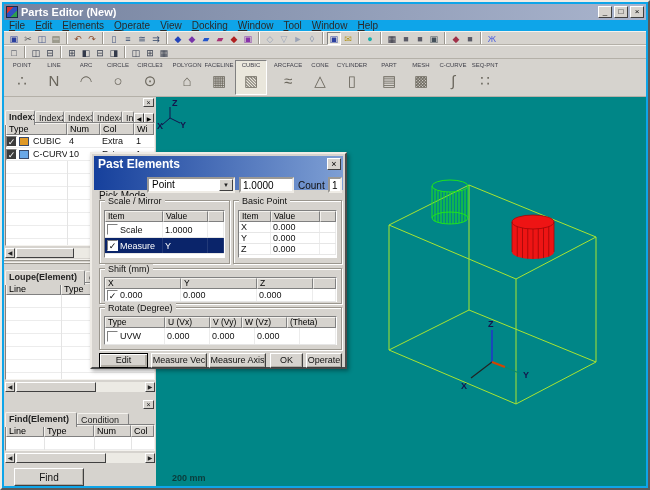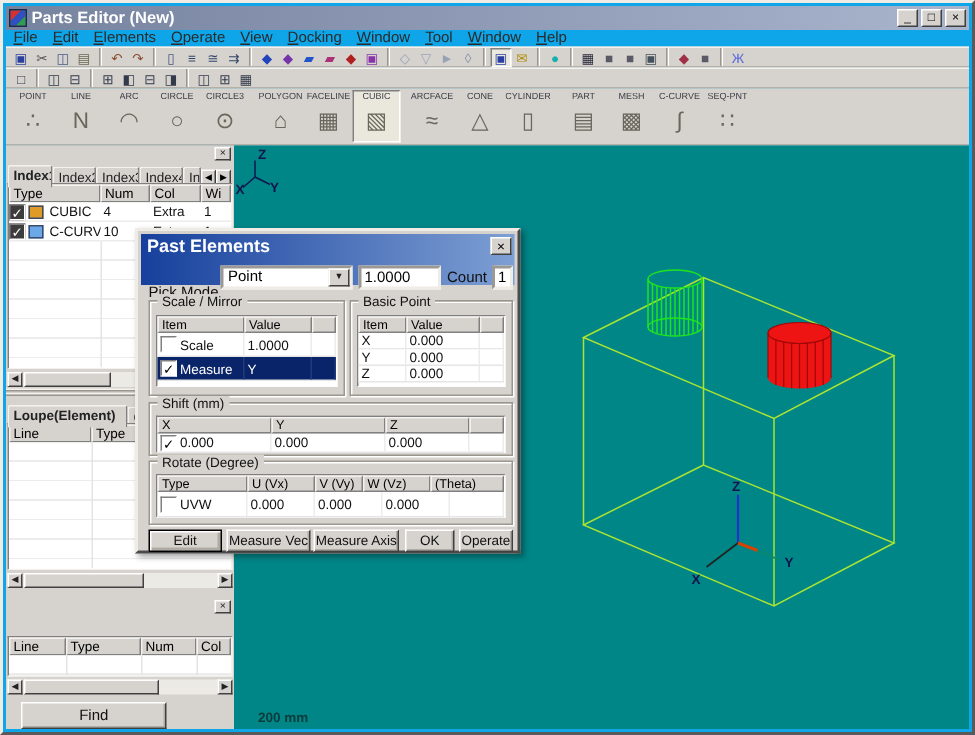--- a/index.html
+++ b/index.html
@@ -323,40 +323,43 @@
         <div class="hscroll" style="top:116px">
           <span class="sbtn">◀</span>
           <span class="sthumb" style="width:80px"></span>
           <span class="sspace"></span>
           <span class="sbtn">▶</span>
         </div>
       </div>
 
       <div class="section" style="top:303px;height:92px">
         <span class="cornerbtn" style="top:0">×</span>
+        <div class="tabsrow" style="top:9px">
+          <span class="tab active" style="width:72px">Find(Element)</span><span class="tab" style="width:52px">Condition</span>
+        </div>
         <div class="gridwrap" style="top:24px;height:27px">
           <div class="ghead">
             <span class="hc" style="width:38px">Line</span>
             <span class="hc" style="width:50px">Type</span>
             <span class="hc" style="width:37px">Num</span>
             <span class="hc" style="flex:1">Col</span>
           </div>
           <div class="gbody" style="height:13px">
             <i class="vline" style="left:38px"></i>
               <i class="vline" style="left:88px"></i>
               <i class="vline" style="left:125px"></i>
           </div>
         </div>
         <div class="hscroll" style="top:53px">
           <span class="sbtn">◀</span>
           <span class="sthumb" style="width:90px"></span>
           <span class="sspace"></span>
           <span class="sbtn">▶</span>
         </div>
-        <button class="pushbtn" style="left:10px;top:68px;width:97px;height:18px">Find</button>
+        <button class="pushbtn" style="left:10px;top:68px;width:70px;height:18px">Find</button>
       </div>
     </div>
 
     <div class="canvas">
       <svg class="cnv" width="498" height="395" viewBox="0 0 498 395">
         <g stroke="#14144c" stroke-width="1">
           <line x1="14" y1="21" x2="14" y2="10"></line>
           <line x1="14" y1="21" x2="6" y2="28"></line>
           <line x1="14" y1="21" x2="24" y2="26"></line>
         </g>

